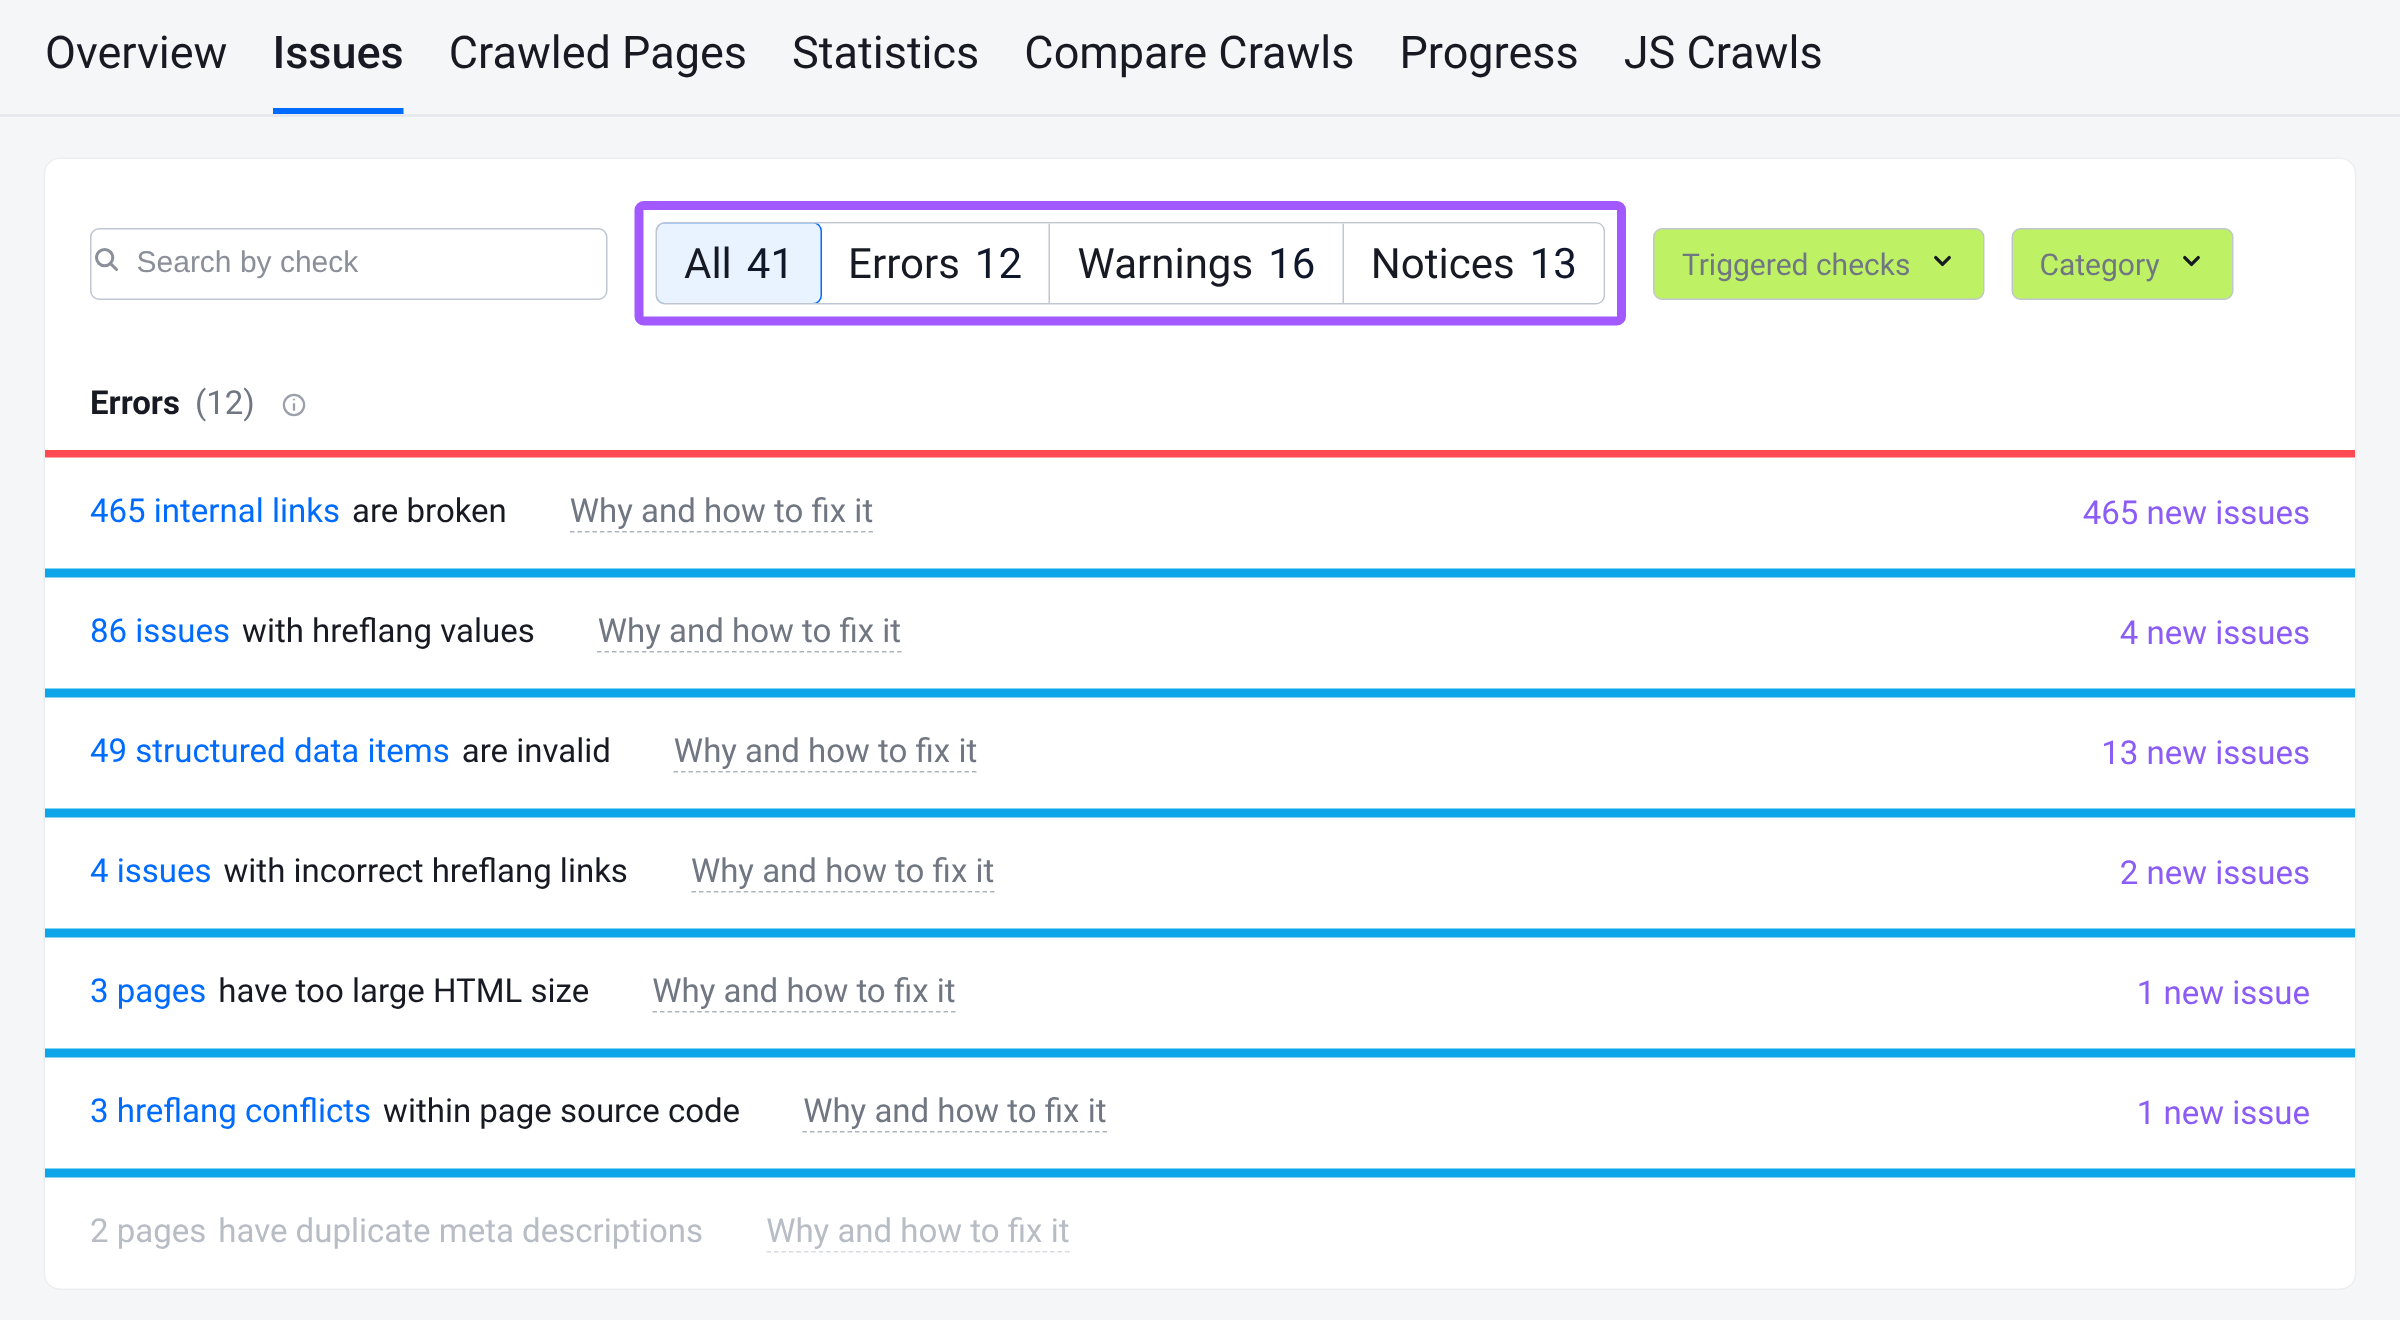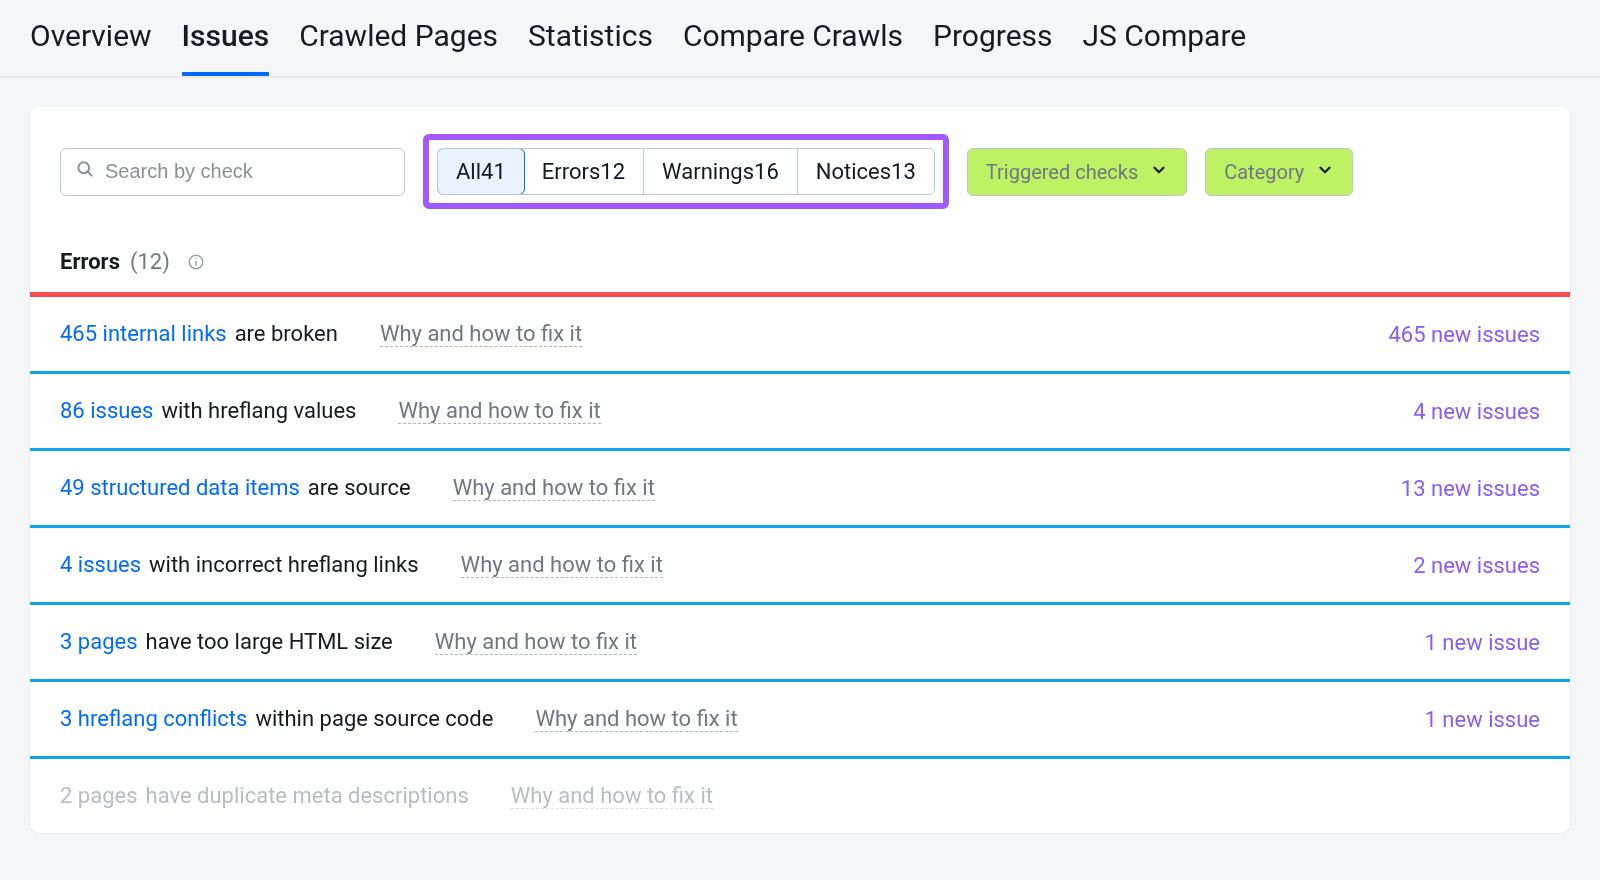--- a/index.html
+++ b/index.html
@@ -46,21 +46,21 @@
     padding: 0 30px 8px 30px;
   }
   
   .search {
     display: flex;
     align-items: center;
     width: 345px;
     height: 48px;
     border: 1px solid #bfc6cf;
     border-radius: 6px;
-    padding: 0 14px;
+    padding: 0 0;
     gap: 10px;
     color: #8a8f99;
   }
   .search svg { flex-shrink: 0; }
   .search input {
     border: none;
     outline: none;
     font-size: 20px;
     color: #333;
     width: 100%;
@@ -76,23 +76,23 @@
   }
   .seg {
     display: inline-flex;
     border: 1px solid #bfc6cf;
     border-radius: 6px;
     overflow: hidden;
   }
   .seg-item {
     display: flex;
     align-items: flex-end;
-    gap: 0;
+    gap: 10px;
     padding: 10px 18px;
-    font-size: 22px;
+    font-size: 28px;
     color: #171a22;
     cursor: pointer;
     border-right: 1px solid #bfc6cf;
     background: #fff;
   }
   .seg-item:last-child { border-right: none; }
   .seg-item.active {
     background: #e9f3ff;
     border: 1px solid #006cff;
     border-radius: 6px;
@@ -137,21 +137,21 @@
   .rule-red {
     height: 5px;
     background: #ff4953;
     margin: 0;
   }
   
   .row {
     display: flex;
     align-items: center;
     padding: 24px 30px;
-    border-bottom: 3px solid #0ea5e9;
+    border-bottom: 6px solid #0ea5e9;
     gap: 42px;
   }
   .row:last-child { border-bottom: none; }
   .row-main {
     display: flex;
     align-items: baseline;
     gap: 8px;
     flex: 1;
     min-width: 0;
   }
@@ -179,21 +179,21 @@
 </head>
 <body>
 
 <div class="nav">
   <div class="nav-tab">Overview</div>
   <div class="nav-tab active">Issues</div>
   <div class="nav-tab">Crawled Pages</div>
   <div class="nav-tab">Statistics</div>
   <div class="nav-tab">Compare Crawls</div>
   <div class="nav-tab">Progress</div>
-  <div class="nav-tab">JS Compare</div>
+  <div class="nav-tab">JS Crawls</div>
 </div>
 
 <div class="card">
 
   <div class="controls">
 
     <div class="search">
       <span>
         <svg width="20" height="20" viewBox="0 0 24 24" fill="none" stroke="#8a8f99" stroke-width="2.4" stroke-linecap="round">
             <circle cx="10.5" cy="10.5" r="6.5"></circle>
@@ -269,21 +269,21 @@
       <div class="row-main">
         <span class="row-link">86 issues</span>
         <span class="row-rest">with hreflang values</span>
         <span class="row-fix">Why and how to fix it</span>
       </div>
       <span class="row-new">4 new issues</span>
     </div>
     <div class="row">
       <div class="row-main">
         <span class="row-link">49 structured data items</span>
-        <span class="row-rest">are source</span>
+        <span class="row-rest">are invalid</span>
         <span class="row-fix">Why and how to fix it</span>
       </div>
       <span class="row-new">13 new issues</span>
     </div>
     <div class="row">
       <div class="row-main">
         <span class="row-link">4 issues</span>
         <span class="row-rest">with incorrect hreflang links</span>
         <span class="row-fix">Why and how to fix it</span>
       </div>

